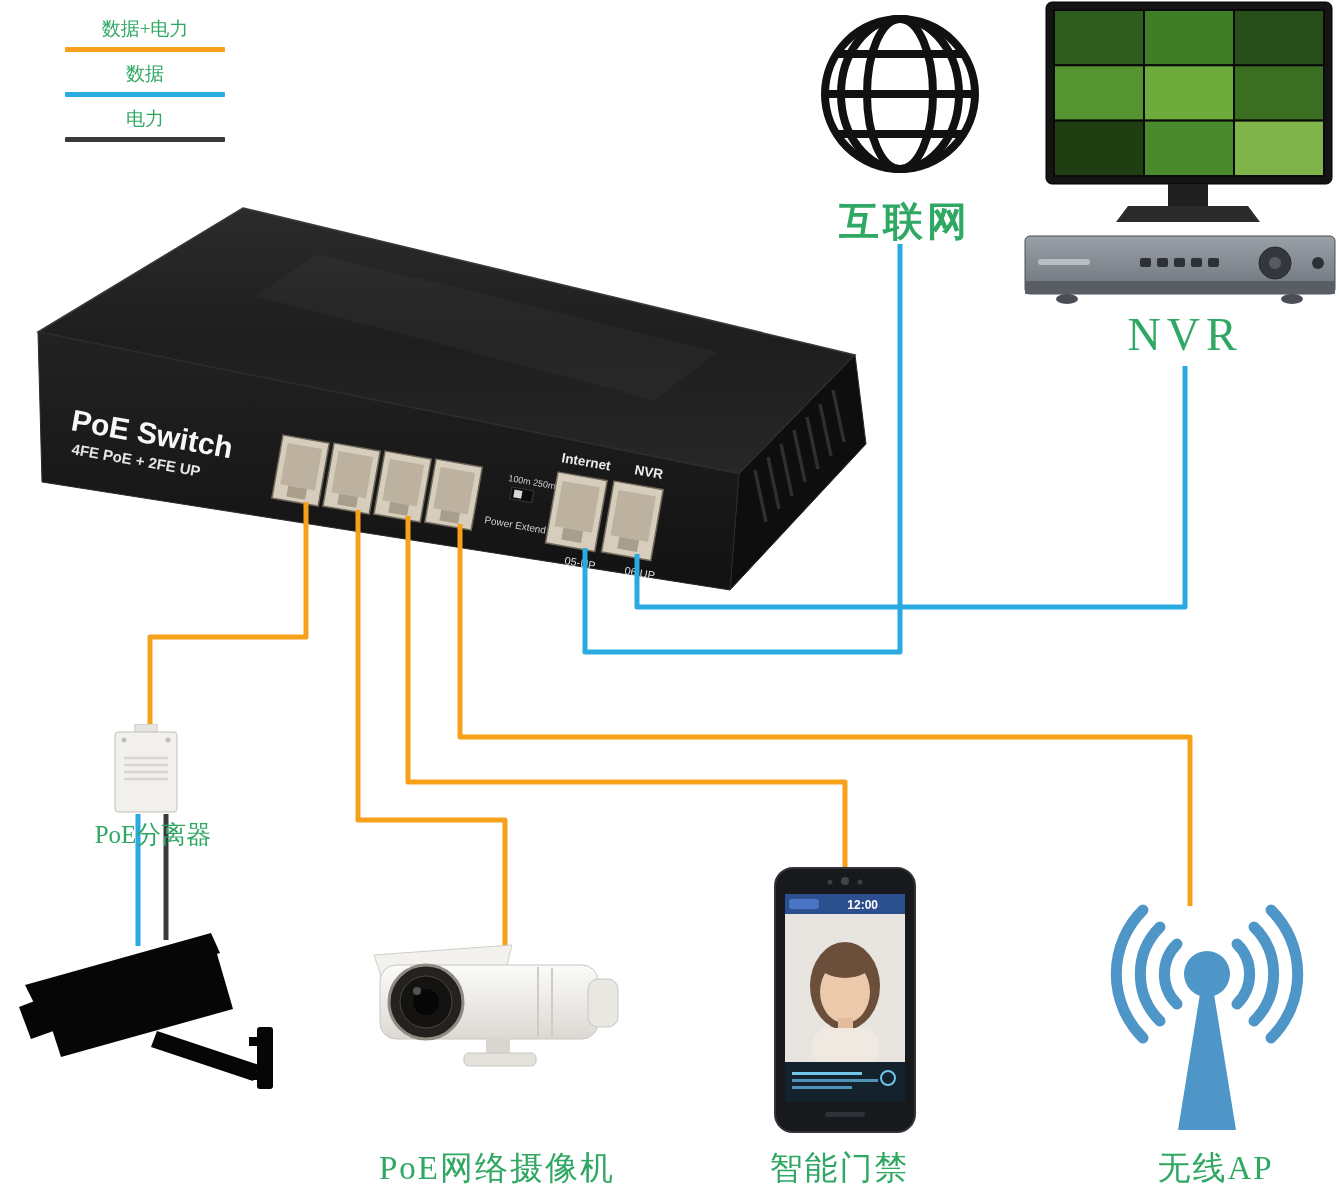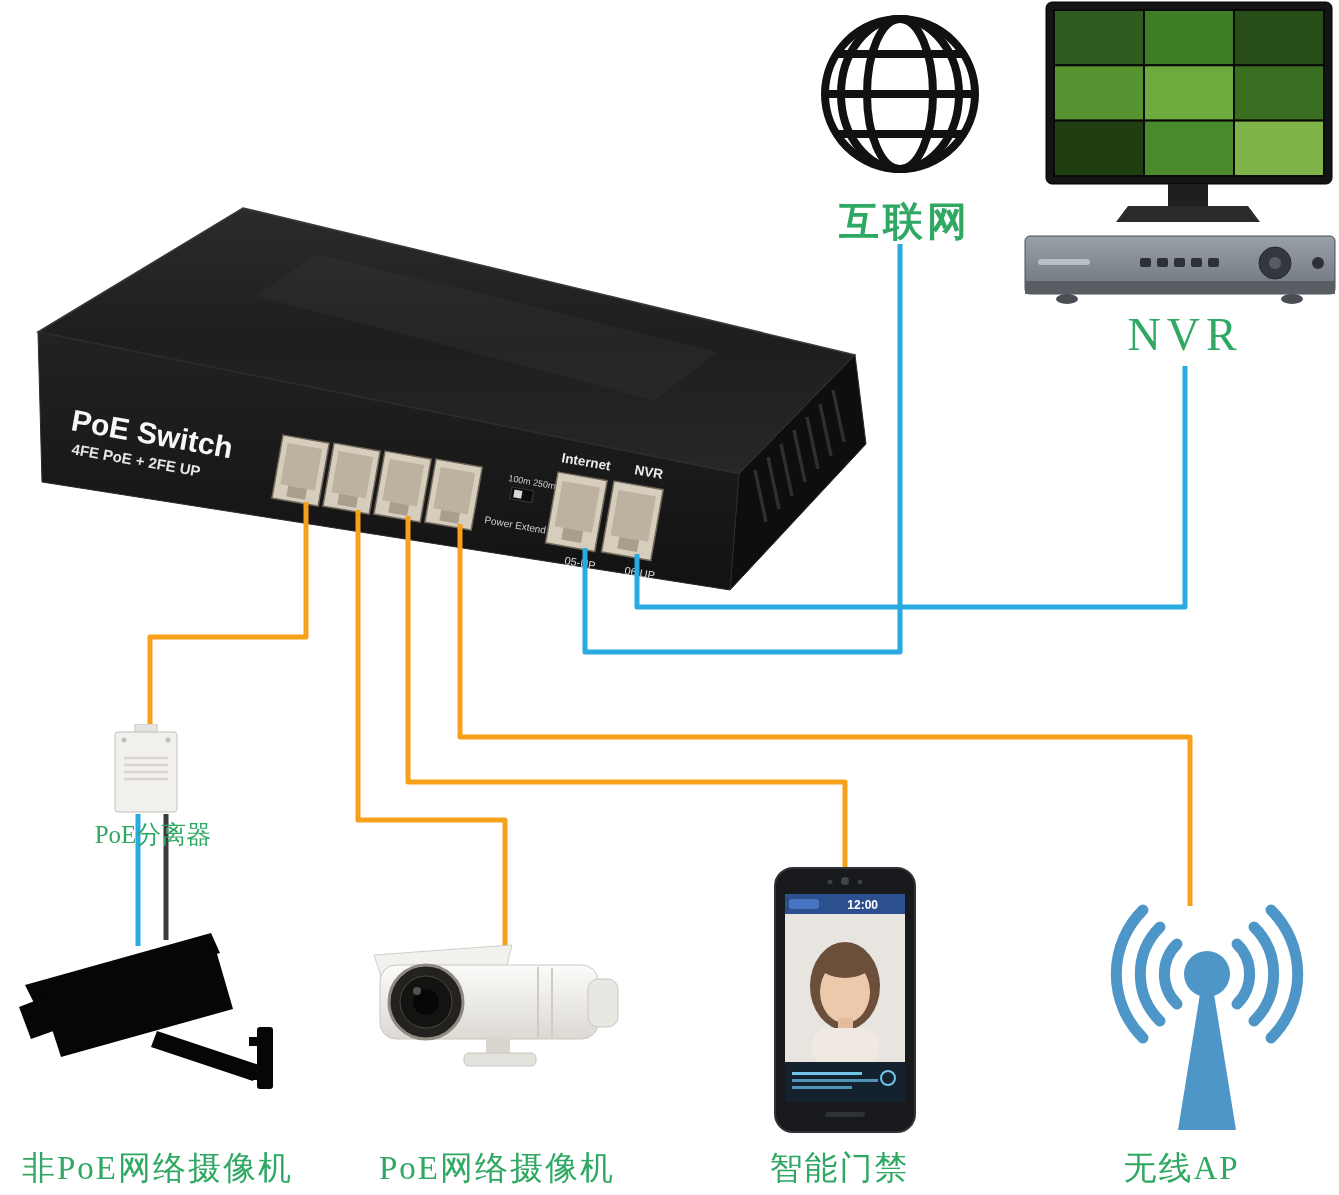--- a/index.html
+++ b/index.html
@@ -113,20 +113,34 @@
       <polyline points="358,510 358,820 505,820 505,946" stroke="#f7a11a" stroke-width="5"></polyline>
       <polyline points="408,516 408,782 845,782 845,872" stroke="#f7a11a" stroke-width="5"></polyline>
       <polyline points="460,524 460,737 1190,737 1190,906" stroke="#f7a11a" stroke-width="5"></polyline>
       <polyline points="585,548 585,652 900,652 900,244" stroke="#29abe2" stroke-width="5"></polyline>
       <polyline points="637,554 637,607 1185,607 1185,366" stroke="#29abe2" stroke-width="5"></polyline>
       <polyline points="138,814 138,946" stroke="#29abe2" stroke-width="5"></polyline>
       <polyline points="166,814 166,940" stroke="#3a3a3a" stroke-width="5"></polyline>
     </g>
   </svg>
 
+  <div class="legend">
+    <div class="legend-row">
+      <span class="legend-label">数据+电力</span>
+      <div class="legend-line ll-orange"></div>
+    </div>
+    <div class="legend-row">
+      <span class="legend-label">数据</span>
+      <div class="legend-line ll-cyan"></div>
+    </div>
+    <div class="legend-row">
+      <span class="legend-label">电力</span>
+      <div class="legend-line ll-dark"></div>
+    </div>
+  </div>
 
   <svg class="abs" style="left:812px;top:2px;" width="180" height="184" viewBox="0 0 180 184">
     <g stroke="#111111" stroke-width="8" fill="none">
       <circle cx="88" cy="92" r="75"></circle>
       <ellipse cx="88" cy="92" rx="33" ry="75"></ellipse>
       <ellipse cx="88" cy="92" rx="59" ry="75"></ellipse>
       <line x1="13" y1="92" x2="163" y2="92"></line>
       <line x1="25" y1="52" x2="151" y2="52"></line>
       <line x1="25" y1="132" x2="151" y2="132"></line>
     </g>
@@ -255,18 +269,17 @@
     <g fill="none" stroke="#4f96c8" stroke-width="11" stroke-linecap="round">
       <path d="M105,64 A42 42 0 0 0 105,124"></path>
       <path d="M88,47 A66 66 0 0 0 88,141"></path>
       <path d="M71,30 A90 90 0 0 0 71,158"></path>
       <path d="M165,64 A42 42 0 0 1 165,124"></path>
       <path d="M182,47 A66 66 0 0 1 182,141"></path>
       <path d="M199,30 A90 90 0 0 1 199,158"></path>
     </g>
   </svg>
 
-  <div class="dev-label" style="left:5px;top:1146px;width:305px;">非PoE网络摄像机</div>
   <div class="dev-label" style="left:752px;top:1146px;width:175px;">智能门禁</div>
   <div class="dev-label" style="left:352px;top:1146px;width:290px;">PoE网络摄像机</div>
-  <div class="dev-label" style="left:1084px;top:1146px;width:195px;">无线AP</div>
+  <div class="dev-label" style="left:1118px;top:1146px;width:195px;">无线AP</div>
 
 </div>
 
 </body></html>

